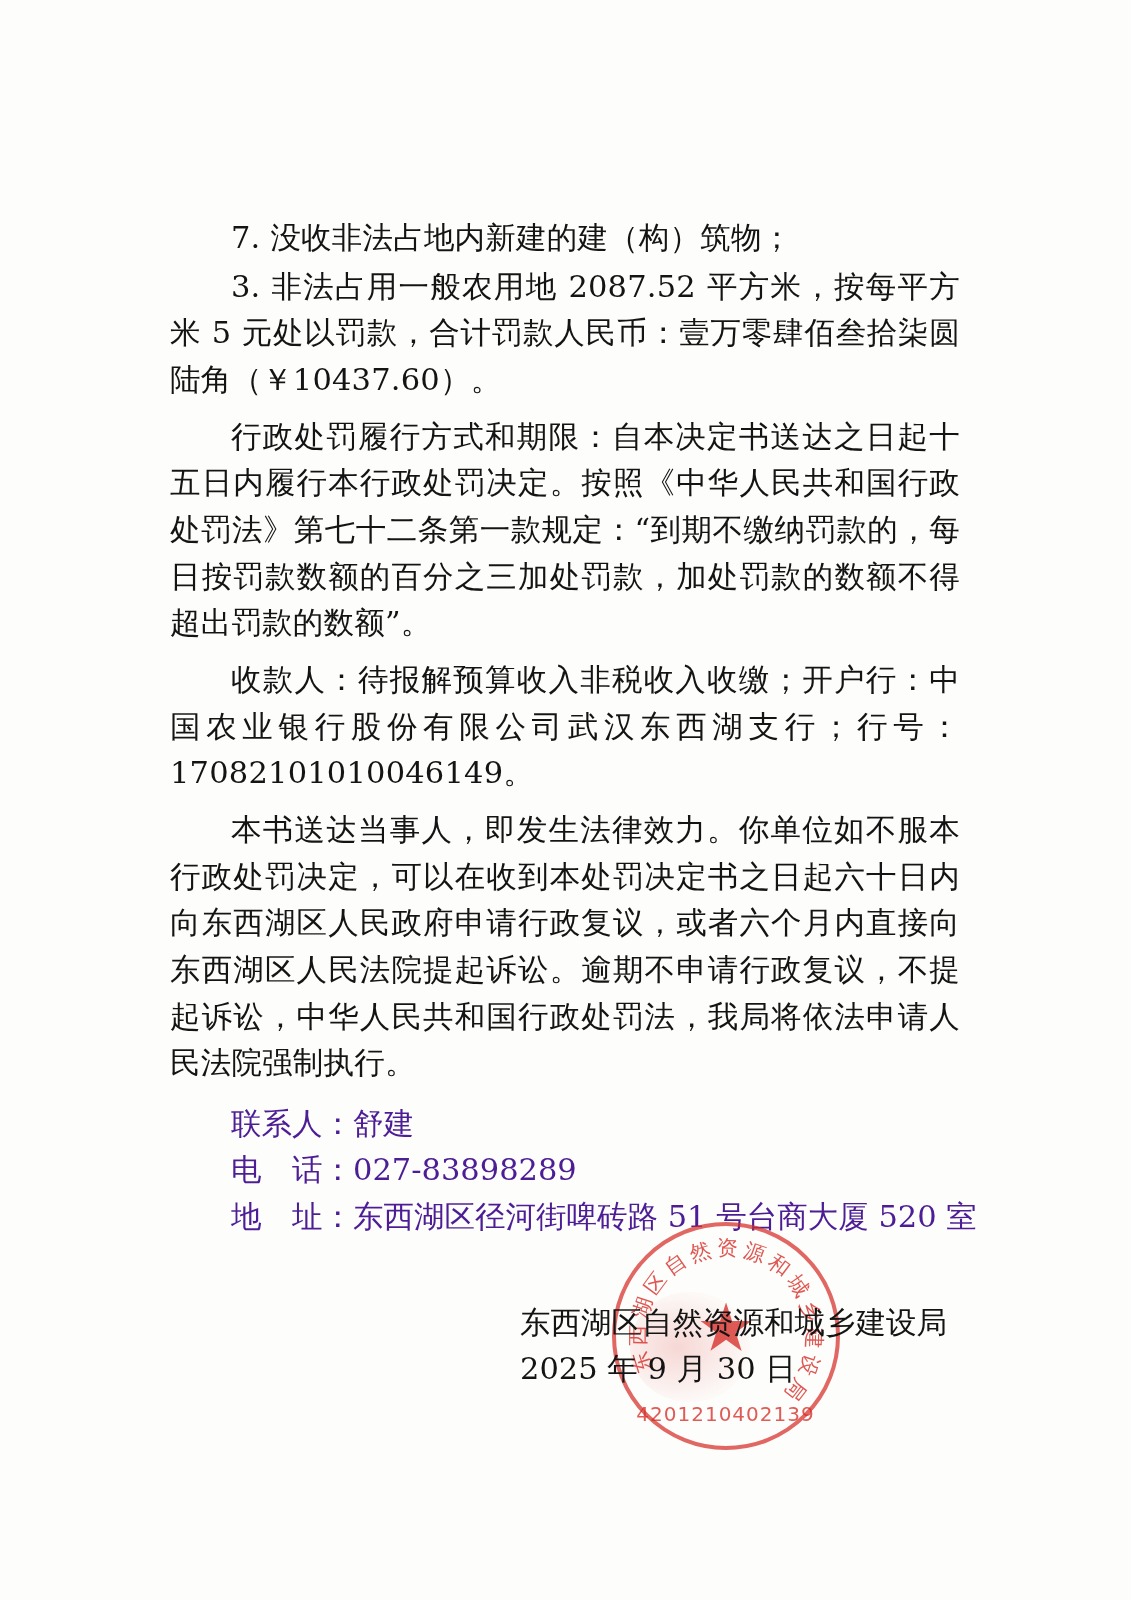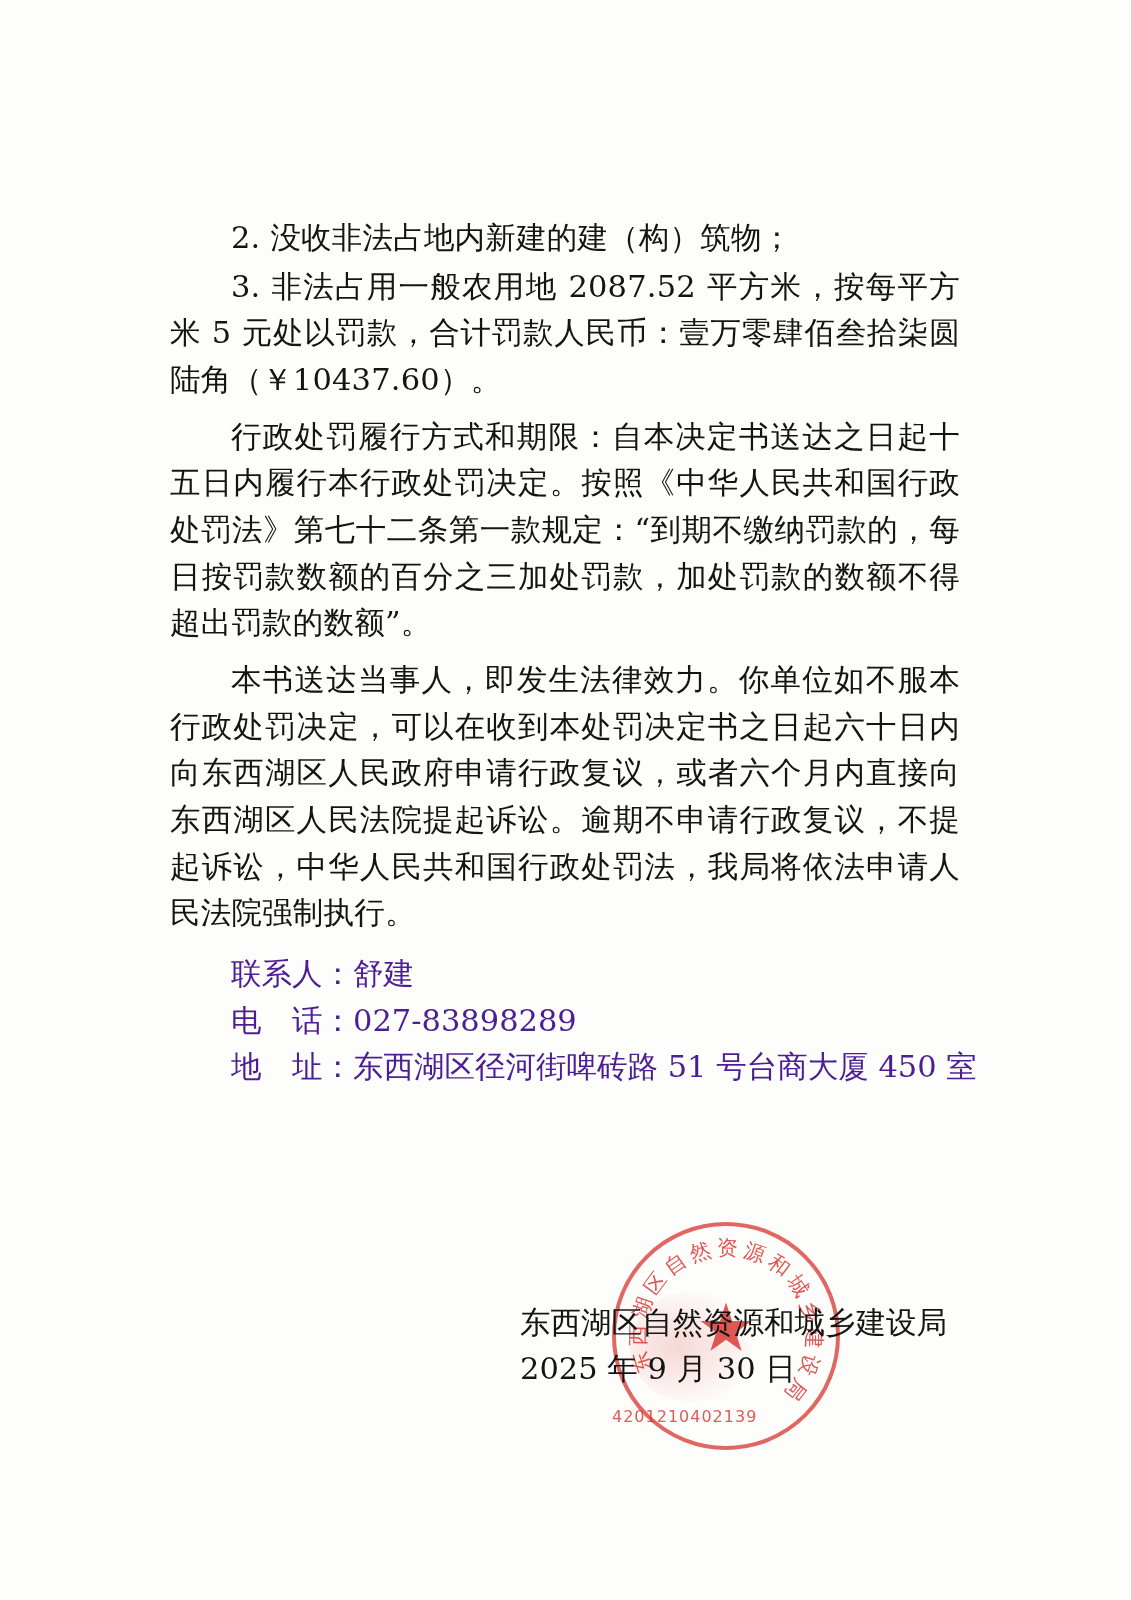--- a/index.html
+++ b/index.html
@@ -113,22 +113,22 @@
     color: rgba(214, 45, 40, 0.8);
     font-family: "DejaVu Serif", "Liberation Serif", serif;
     transform-origin: 0 0;
     white-space: nowrap;
   }
   .seal-bottom {
     position: absolute;
     left: 0;
     right: 1px;
     bottom: 24px;
-    text-align: left;
-    font-size: 16px;
+    text-align: center;
+    font-size: 20px;
     letter-spacing: 1px;
     color: rgba(214, 45, 40, 0.78);
     font-family: "DejaVu Sans", sans-serif;
   }
   .seal-smudge {
     position: absolute;
     left: 18px;
     top: 70px;
     width: 120px;
     height: 110px;
@@ -136,32 +136,33 @@
     background: radial-gradient(ellipse at 40% 50%, rgba(214,45,40,0.18), rgba(214,45,40,0.02) 70%);
   }
 </style>
 </head>
 <body>
 
 <div class="page">
 
   <div class="content">
 
-    <p class="para list-item">2. 没收非法占地内新建的建（构）筑物；</p>
+    <p class="para list-item">7. 没收非法占地内新建的建（构）筑物；</p>
     <p class="para list-item">3. 非法占用一般农用地 2087.52 平方米，按每平方米 5 元处以罚款，合计罚款人民币：壹万零肆佰叁拾柒圆陆角（￥10437.60）。</p>
 
     <p class="para indent block-gap">行政处罚履行方式和期限：自本决定书送达之日起十五日内履行本行政处罚决定。按照《中华人民共和国行政处罚法》第七十二条第一款规定：“到期不缴纳罚款的，每日按罚款数额的百分之三加处罚款，加处罚款的数额不得超出罚款的数额”。</p>
 
+    <p class="para indent block-gap">收款人：待报解预算收入非税收入收缴；开户行：中国农业银行股份有限公司武汉东西湖支行；行号：17082101010046149。</p>
 
     <p class="para indent block-gap">本书送达当事人，即发生法律效力。你单位如不服本行政处罚决定，可以在收到本处罚决定书之日起六十日内向东西湖区人民政府申请行政复议，或者六个月内直接向东西湖区人民法院提起诉讼。逾期不申请行政复议，不提起诉讼，中华人民共和国行政处罚法，我局将依法申请人民法院强制执行。</p>
 
     <div class="contact-block">
       <div class="contact-line">联系人：舒建</div>
       <div class="contact-line">电　话：027-83898289</div>
-      <div class="contact-line">地　址：东西湖区径河街啤砖路 51 号台商大厦 450 室</div>
+      <div class="contact-line">地　址：东西湖区径河街啤砖路 51 号台商大厦 520 室</div>
     </div>
 
   </div>
 
   <div class="seal">
     <div class="seal-smudge"></div>
     <div class="seal-ring"></div>
     <div class="seal-star">★</div>
     <div class="seal-top-text" id="sealArc">
         <span style="transform: rotate(-197.5deg) translate(88px) rotate(90deg) translate(-50%, -50%);">东</span>

